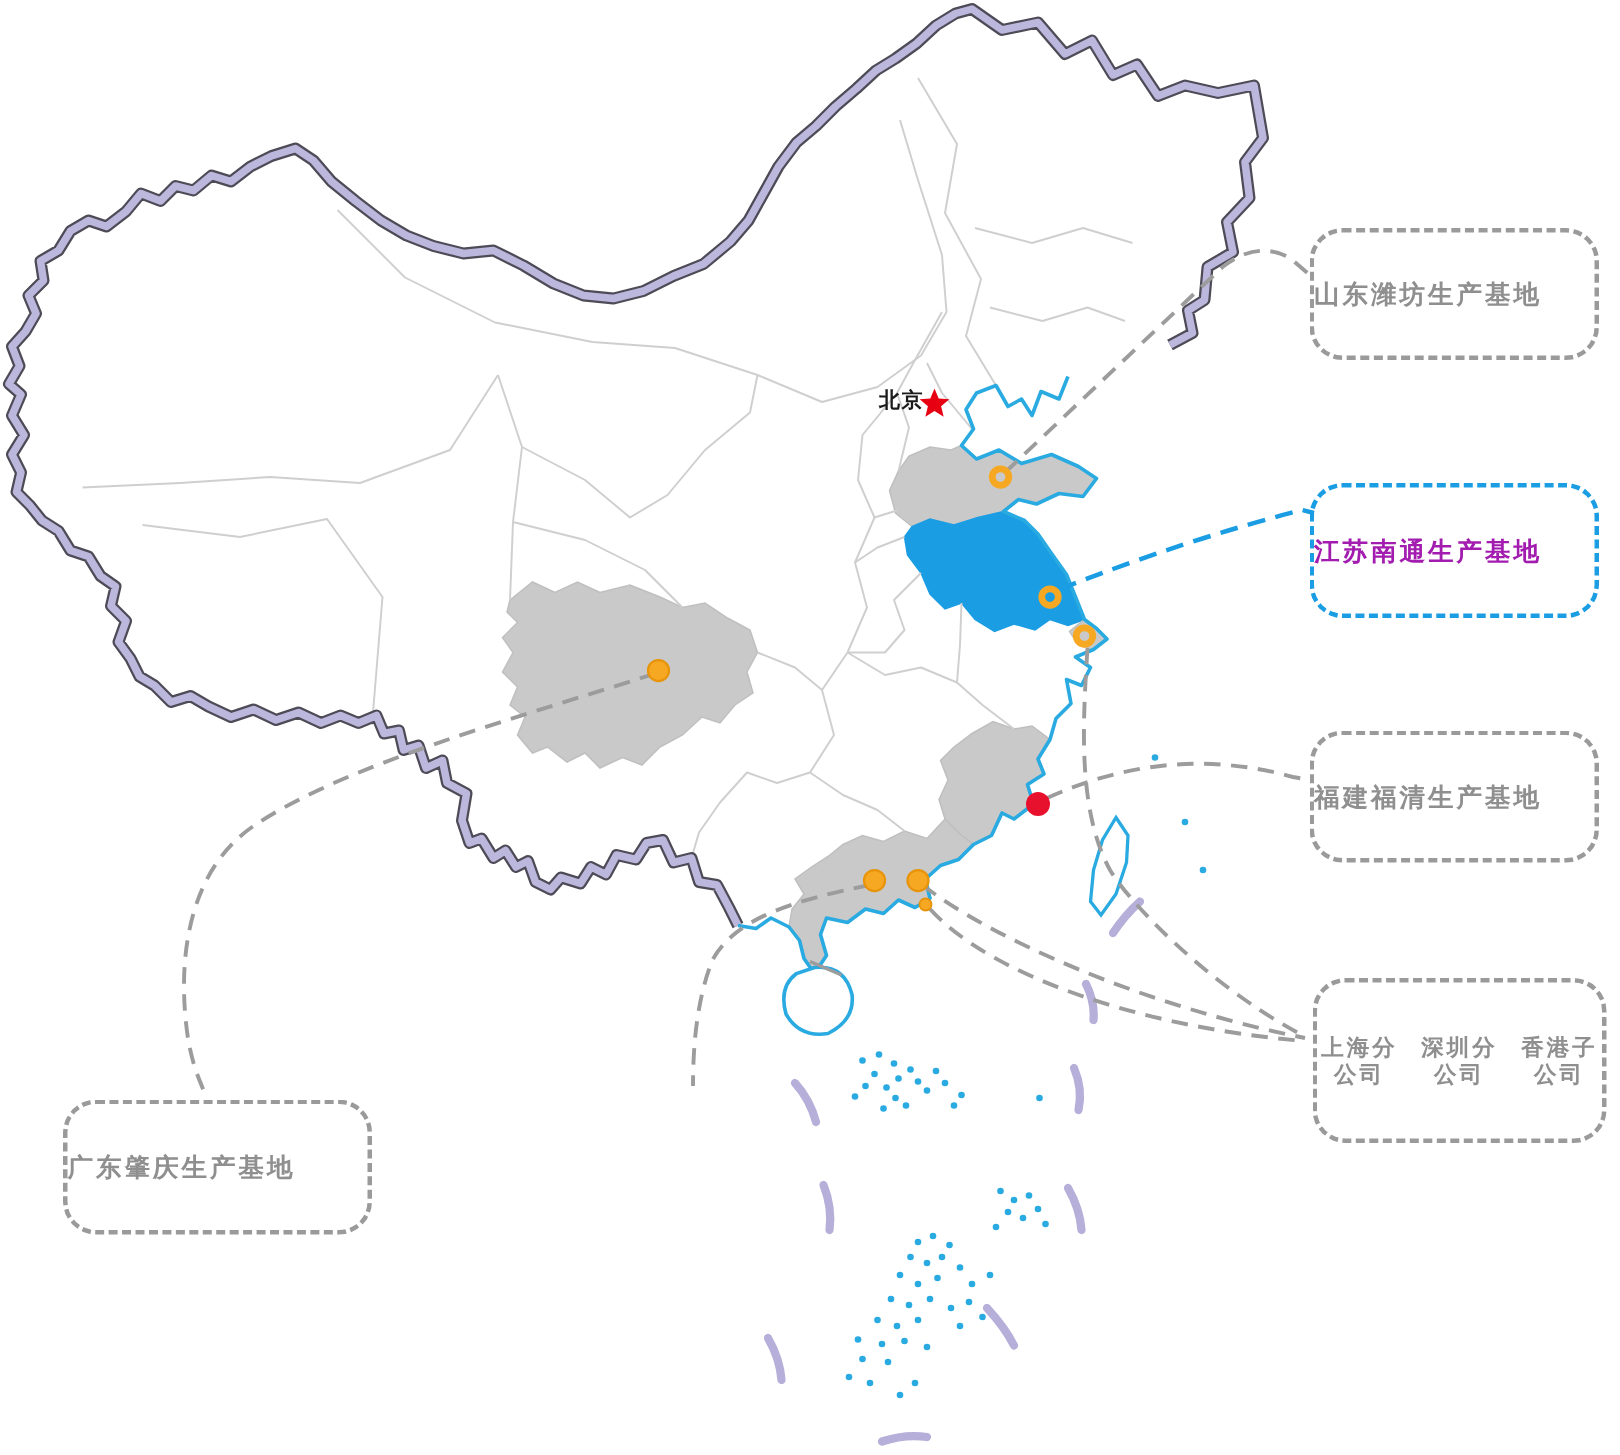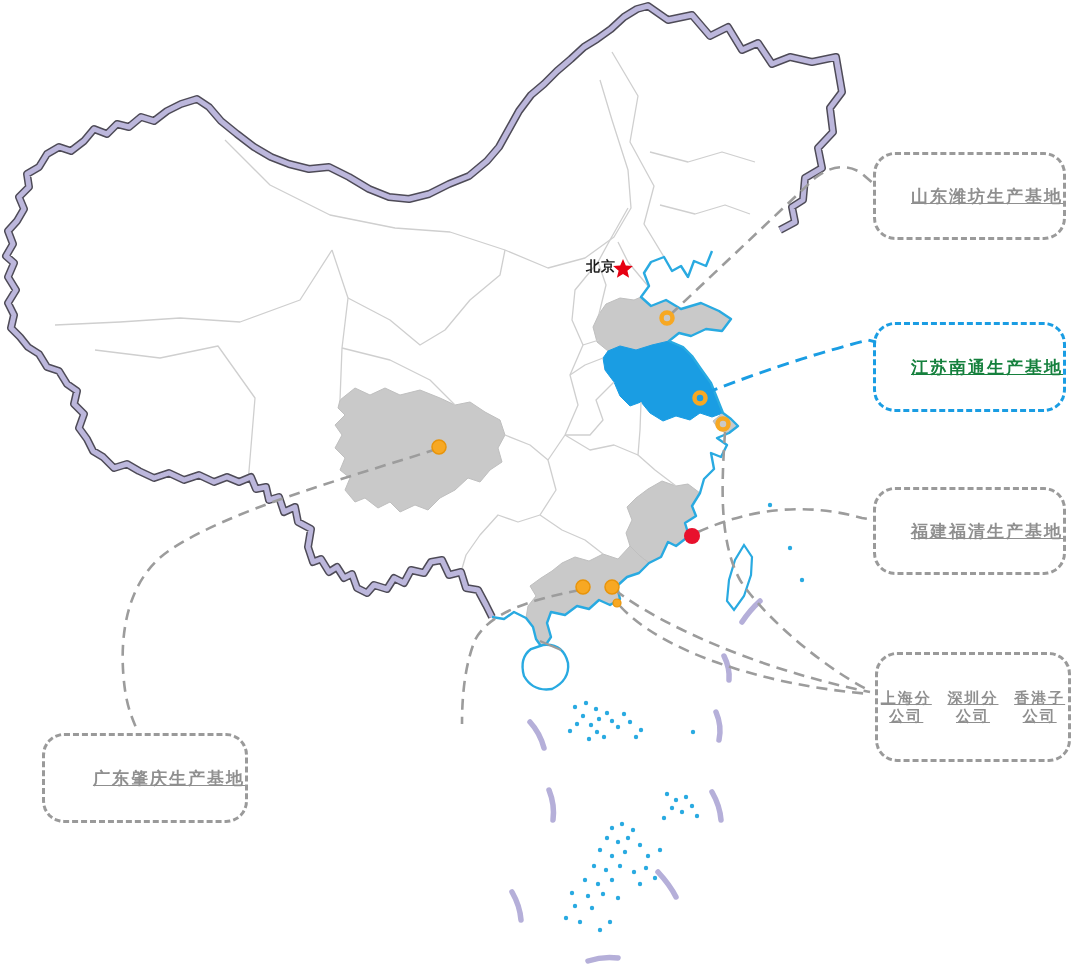--- a/index.html
+++ b/index.html
@@ -3,25 +3,25 @@
 <meta charset="utf-8">
 <style>
   html,body{margin:0;padding:0;background:#ffffff;}
   .stage{
     position:relative;width:1080px;height:970px;background:#ffffff;overflow:hidden;
     font-family:"DejaVu Sans",sans-serif;
   }
   .stage svg{position:absolute;left:0;top:0;}
   .callout{
     position:absolute;border:3px dashed #9a9a9a;border-radius:22px;
-    display:flex;align-items:center;justify-content:flex-end;
+    display:flex;align-items:center;justify-content:flex-start;
     color:#8f8f8f;font-weight:bold;font-size:17px;letter-spacing:2px;
-    box-sizing:border-box;text-align:center;background:transparent;text-decoration:underline;
+    box-sizing:border-box;text-align:center;background:transparent;
   }
-  .callout.blue{border-color:#1a9de3;color:#15803d;}
+  .callout.blue{border-color:#1a9de3;color:#a21caf;}
   .callout.multi{flex-direction:row;font-size:15px;letter-spacing:2px;gap:10px;}
   .callout.multi .line{line-height:1.2;}
   .beijing{
     position:absolute;left:586px;top:258px;display:flex;gap:2px;
     font-size:14px;font-weight:bold;color:#1a1a1a;letter-spacing:1px;
   }
 </style>
 </head>
 <body>
 

